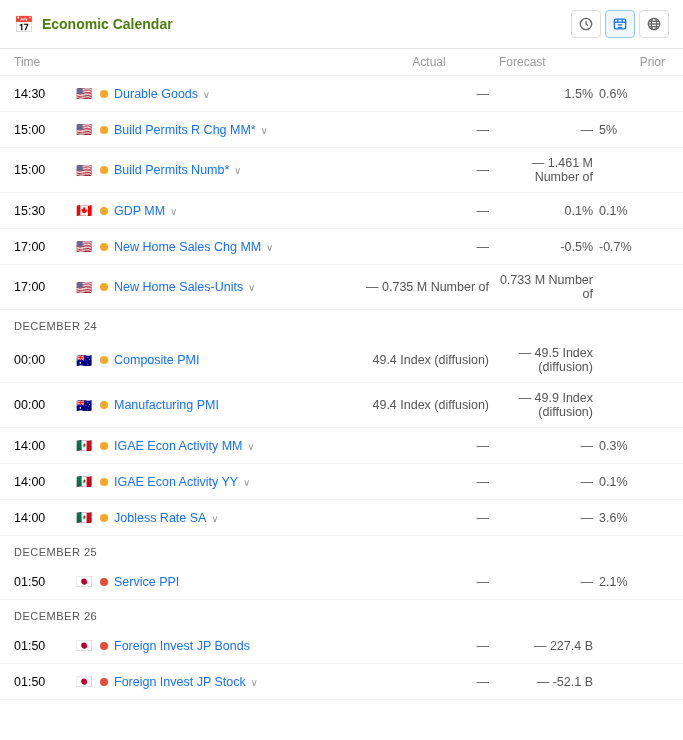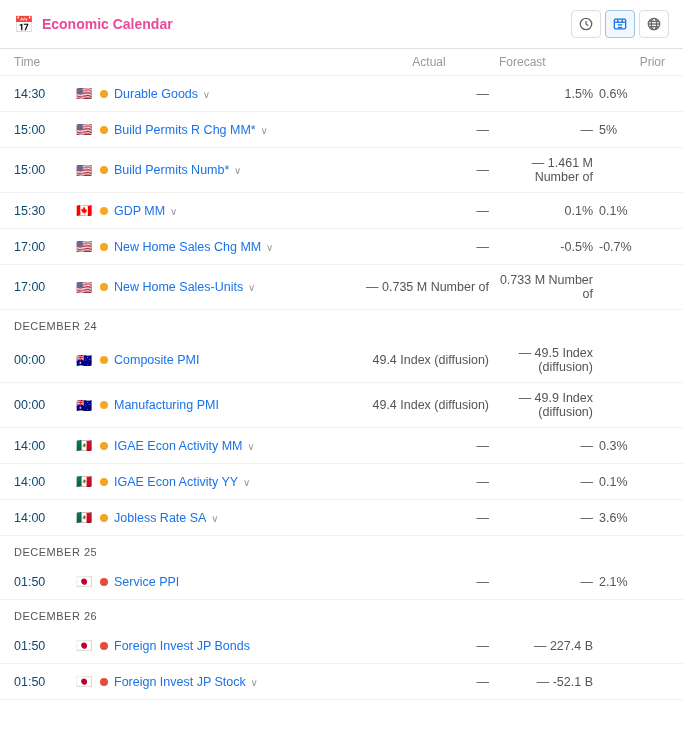--- a/index.html
+++ b/index.html
@@ -20,21 +20,21 @@
       background: #fff;
     }
     .header-left {
       display: flex;
       align-items: center;
       gap: 8px;
     }
     .header-title {
       font-size: 14px;
       font-weight: 600;
-      color: #ec4899;
+      color: #4d7c0f;
     }
     .header-icons {
       display: flex;
       gap: 4px;
     }
     .header-icon-btn {
       width: 30px;
       height: 28px;
       border: 1px solid #ddd;
       border-radius: 4px;
@@ -77,21 +77,21 @@
     .event-row {
       display: grid;
       grid-template-columns: 60px 1fr 140px 100px 70px;
       padding: 8px 14px;
       border-bottom: 1px solid #f2f2f2;
       align-items: center;
       min-height: 36px;
     }
 
     .time-cell {
-      color: #0c4a6e;
+      color: #000000;
       font-size: 12.5px;
     }
 
     .name-cell {
       display: flex;
       align-items: center;
       gap: 6px;
       flex-wrap: wrap;
     }
 

